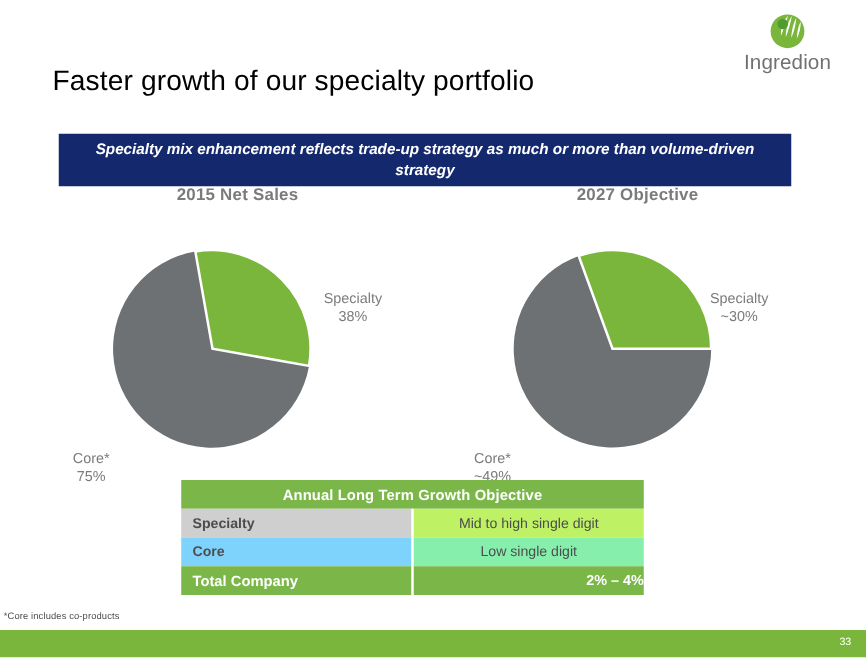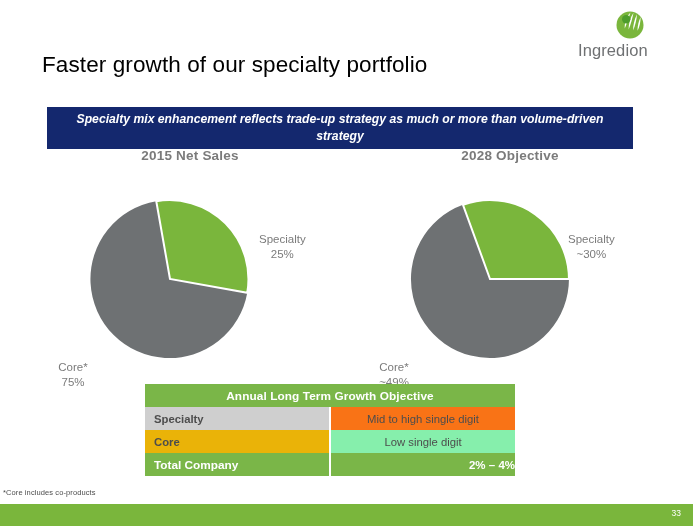--- a/index.html
+++ b/index.html
@@ -18,20 +18,21 @@
     overflow: hidden;
   }
 
   
   .logo {
     position: absolute;
     top: 6px;
     left: 578px;
     width: 104px;
     height: 62px;
+    text-align: center;
   }
   .logo-mark {
     width: 34px;
     height: 34px;
     margin: 0 auto;
     display: block;
   }
   .logo-word {
     font-size: 16.5px;
     color: #6f7173;
@@ -137,23 +138,23 @@
     text-align: center;
     letter-spacing: 0.1px;
   }
   .gt-label {
     background: #cfcfcf;
     color: #4d4d4d;
     font-size: 11.3px;
     font-weight: bold;
     padding-left: 9px !important;
   }
-  .gt-label.alt { background: #eab308; }
+  .gt-label.alt { background: #7dd3fc; }
   .gt-value {
-    background: #f97316;
+    background: #bef264;
     color: #4d4d4d;
     font-size: 11.3px;
     text-align: center;
   }
   .gt-value.alt { background: #86efac; }
   .gt-total-label {
     background: #7ab648;
     color: #ffffff;
     font-size: 11.8px;
     font-weight: bold;
@@ -229,31 +230,31 @@
     <div class="chart-heading">2015 Net Sales</div>
     <div class="pie-wrap">
       <svg class="pie-svg" width="320" height="195" viewBox="0 0 320 195">
 
         <path d="M 140 105 L 126.28 27.21 A 79 79 0 1 0 217.26 118.72 Z" fill="#6e7173"></path>
 
         <path d="M 140 105 L 126.28 27.21 A 79 79 0 0 1 217.26 118.72 Z" fill="#7ab63c" stroke="#ffffff" stroke-width="2"></path>
       </svg>
       <div class="pie-label lbl-specialty-1">
         <span>Specialty</span><br>
-        <span style="display:inline-block;width:100%;text-align:center">25%</span>
+        <span style="display:inline-block;width:100%;text-align:center">38%</span>
       </div>
       <div class="pie-label lbl-core-1">
         <span>Core*</span><br>
         <span>75%</span>
       </div>
     </div>
   </div>
 
   <div class="chart-block chart-right">
-    <div class="chart-heading">2028 Objective</div>
+    <div class="chart-heading">2027 Objective</div>
     <div class="pie-wrap">
       <svg class="pie-svg" width="320" height="195" viewBox="0 0 320 195">
 
         <path d="M 140 105 L 112.98 30.76 A 79 79 0 1 0 218.96 105.00 Z" fill="#6e7173"></path>
 
         <path d="M 140 105 L 112.98 30.76 A 79 79 0 0 1 218.96 105.00 Z" fill="#7ab63c" stroke="#ffffff" stroke-width="2"></path>
       </svg>
       <div class="pie-label lbl-specialty-2">
         <span>Specialty</span><br>
         <span style="display:inline-block;width:100%;text-align:center">~30%</span>

